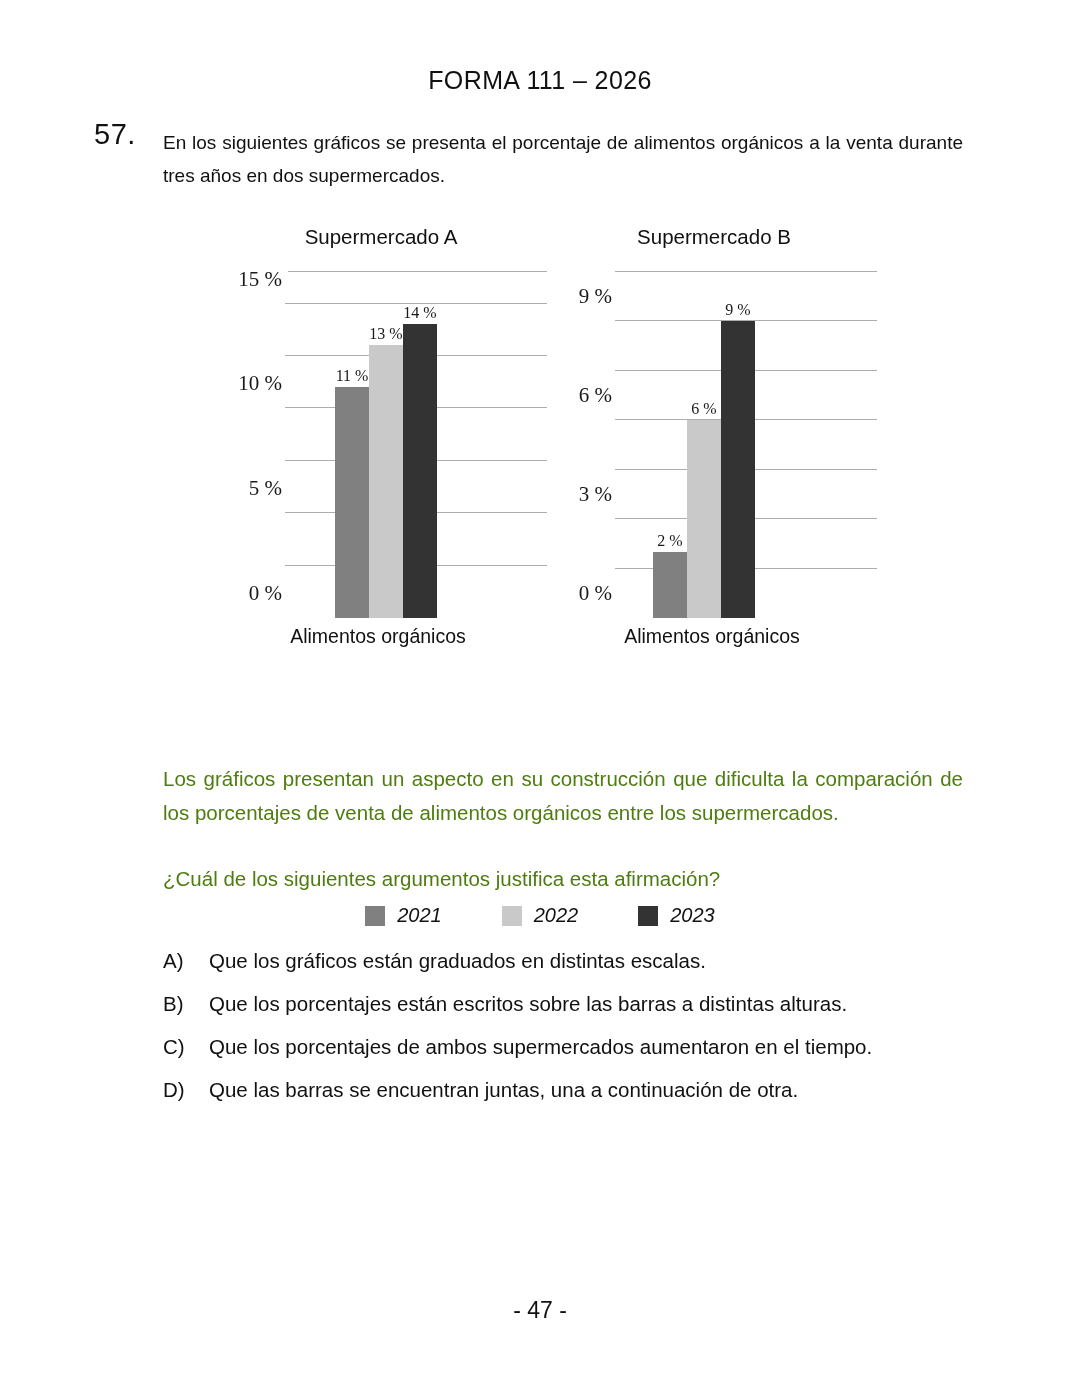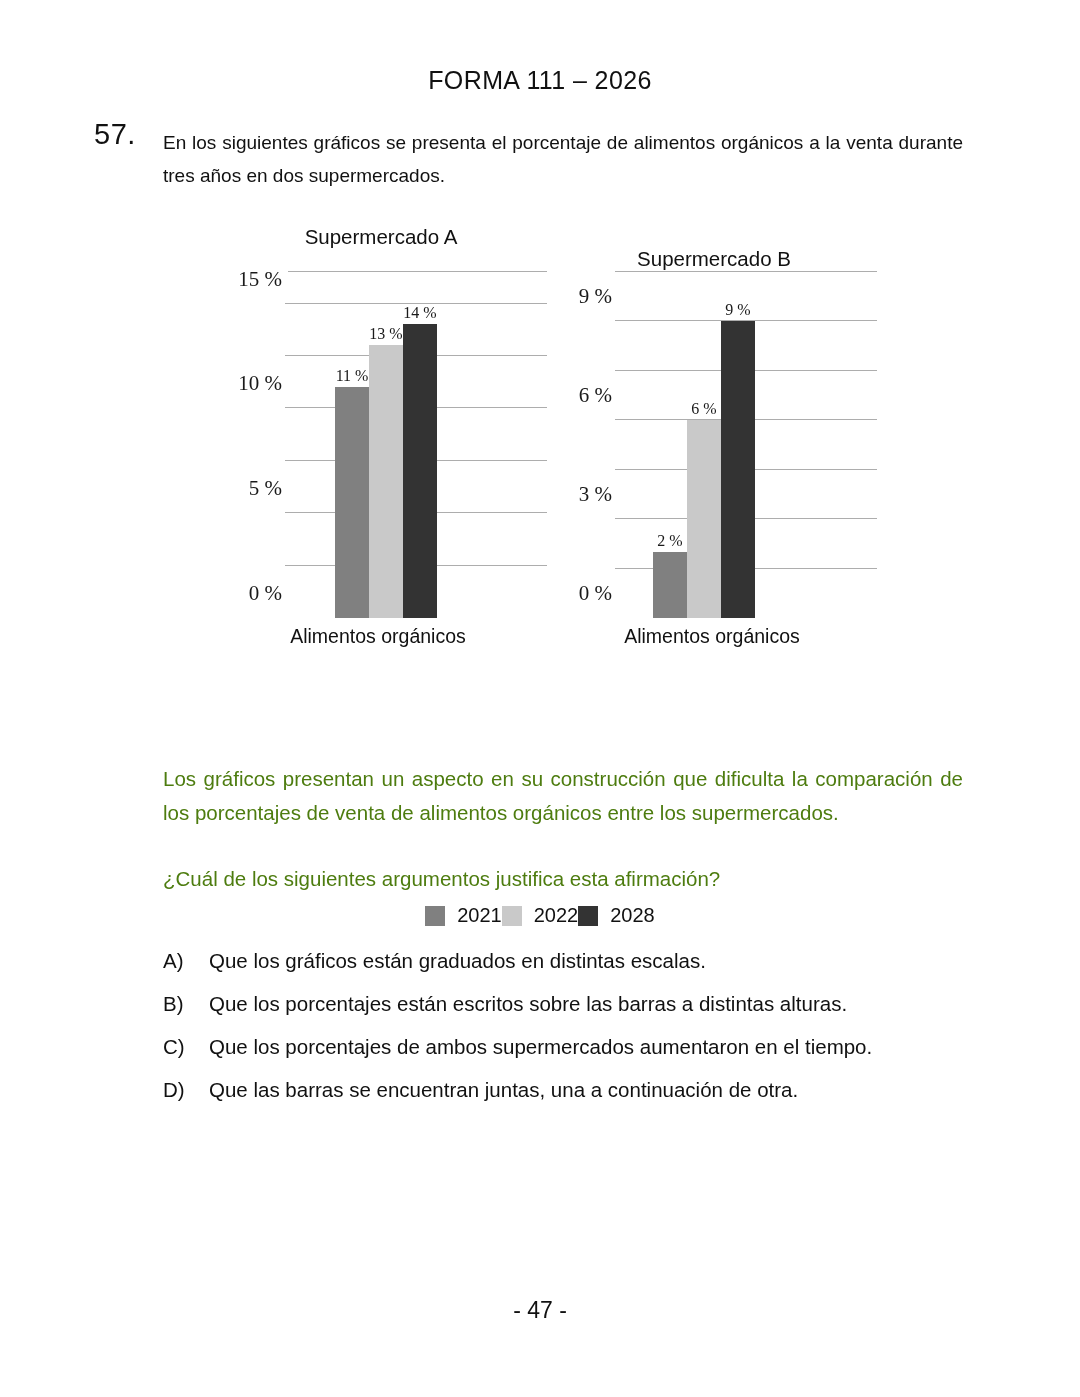--- a/index.html
+++ b/index.html
@@ -69,21 +69,21 @@
   .chart-title {
     position: absolute;
     top: 0px;
     left: 0;
     width: 400px;
     text-align: center;
     font-size: 20.5px;
     color: #111;
   }
   .chart-title.title-a { left: 15px; width: 362px; }
-  .chart-title.title-b { left: 18px; width: 362px; margin-top: 22px; }
+  .chart-title.title-b { left: 18px; width: 362px; }
 
   
   .plot {
     position: absolute;
     left: 100px;
     top: 47px;
     width: 262px;
     height: 346px;
   }
   .gridline {
@@ -149,20 +149,22 @@
 
   
   .legend {
     position: absolute;
     top: 679px;
     left: 0;
     width: 1080px;
     display: flex;
     justify-content: center;
     align-items: center;
+    gap: 60px;
+    font-style: italic;
   }
   .legend-item {
     display: flex;
     align-items: center;
     gap: 12px;
   }
   .legend-swatch {
     width: 20px;
     height: 20px;
     display: block;
@@ -307,21 +309,21 @@
     <div class="legend-item">
       <span class="legend-swatch" style="background:#808080;"></span>
       <span class="legend-label">2021</span>
     </div>
     <div class="legend-item">
       <span class="legend-swatch" style="background:#c9c9c9;"></span>
       <span class="legend-label">2022</span>
     </div>
     <div class="legend-item">
       <span class="legend-swatch" style="background:#333333;"></span>
-      <span class="legend-label">2028</span>
+      <span class="legend-label">2023</span>
     </div>
   </div>
 
 </div>
 
 <div class="para para-1">Los gráficos presentan un aspecto en su construcción que dificulta la comparación de los porcentajes de venta de alimentos orgánicos entre los supermercados.</div>
 <div class="para para-2">¿Cuál de los siguientes argumentos justifica esta afirmación?</div>
 
 <div class="options">
   <div class="option-row">

